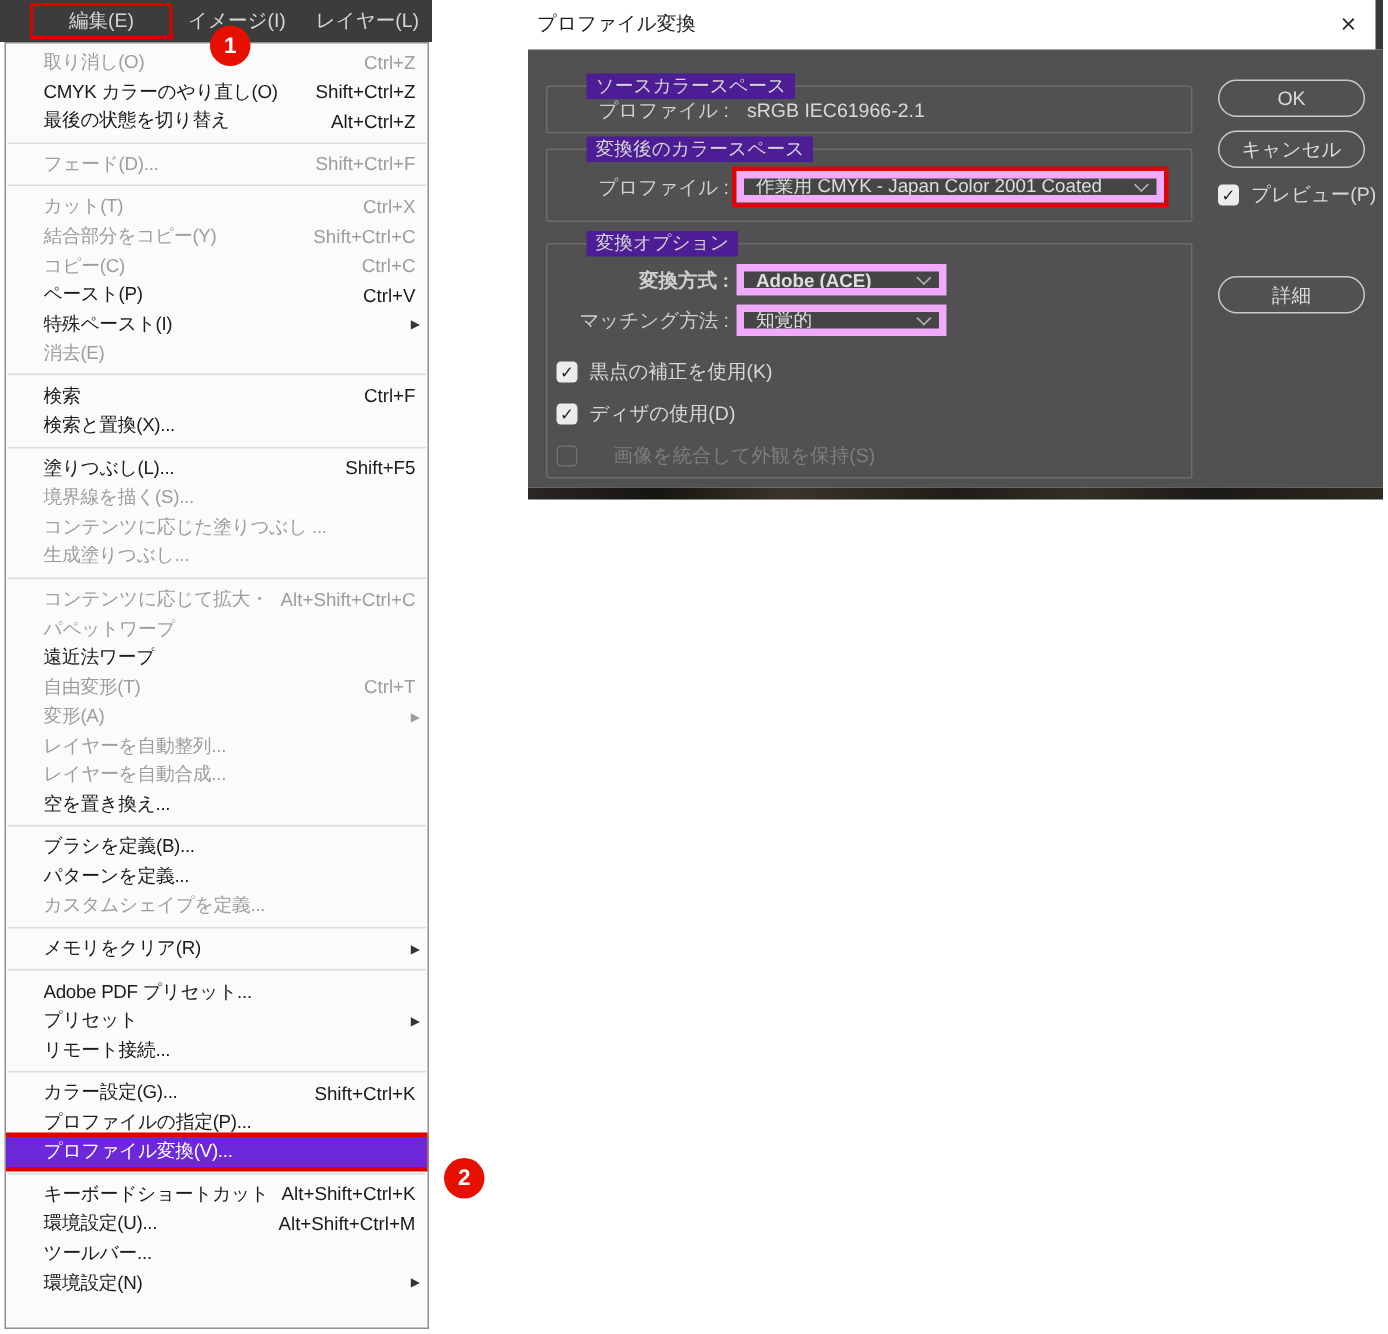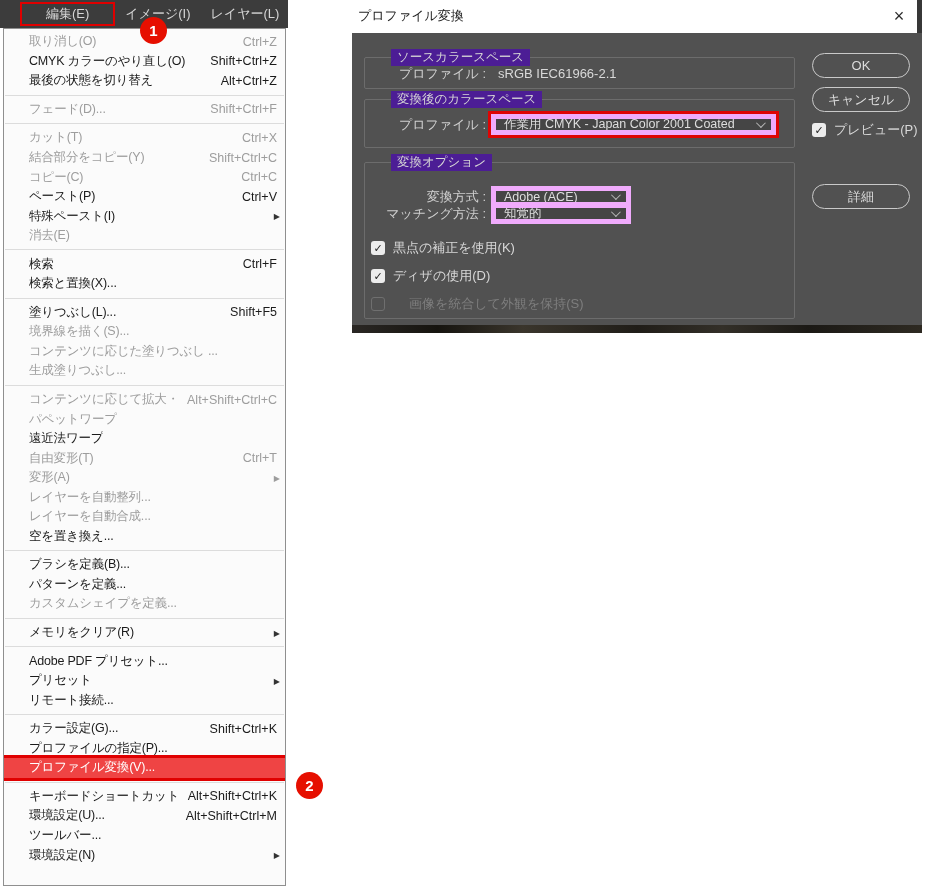--- a/index.html
+++ b/index.html
@@ -17,21 +17,21 @@
   #menu-panel { position:absolute; left:3px; top:28px; width:283px; height:858px;
     background:#fbfbfb; border:1px solid #8f8f8f; padding-top:3px;
     font-size:12.5px; color:#1b1b1b; overflow:hidden; }
   .mi { height:19.55px; display:flex; align-items:center;
     padding-left:25px; padding-right:8px; position:relative; white-space:nowrap; }
   .mi-label { flex:0 1 auto; overflow:hidden; letter-spacing:-0.2px; }
   .mi-short { margin-left:auto; flex-shrink:0; padding-left:10px; }
   .mi-arrow { position:absolute; right:5px; font-size:8px; top:50%; transform:translateY(-50%); color:#333; }
   .mi.dis { color:#9d9d9d; }
   .mi.dis .mi-arrow { color:#9d9d9d; }
-  .mi.hl { background:#ef4444; color:#ffffff; box-shadow:0 0 0 3px #e00000; z-index:2; }
+  .mi.hl { background:#6d28d9; color:#ffffff; box-shadow:0 0 0 3px #e00000; z-index:2; }
   .msep { height:1px; background:#dcdcdc; margin:4px 1px; }
 
   
   .badge { position:absolute; width:27px; height:27px; border-radius:50%;
     background:#e60f00; color:#fff; font-size:15px; font-weight:bold;
     display:flex; align-items:center; justify-content:center; z-index:10; }
   #badge1 { left:140px; top:17px; }
   #badge2 { left:296px; top:772px; }
 
   
@@ -258,21 +258,21 @@
         <div class="dropdown dd-wide redbox">
           <span>作業用 CMYK - Japan Color 2001 Coated</span>
           <span class="chev"></span>
         </div>
       </div>
     </div>
 
     <div class="grp" style="left:12px; top:129px; width:431px; height:157px;">
       <span class="grp-legend">変換オプション</span>
 
-      <div class="grp-row" style="top:23px;">
+      <div class="grp-row" style="top:13px;font-weight:bold;">
         <span class="grp-label">変換方式 :</span>
         <div class="dropdown dd-mid">
           <span>Adobe (ACE)</span>
           <span class="chev"></span>
         </div>
       </div>
 
       <div class="grp-row" style="top:40px;">
         <span class="grp-label">マッチング方法 :</span>
         <div class="dropdown dd-mid">

